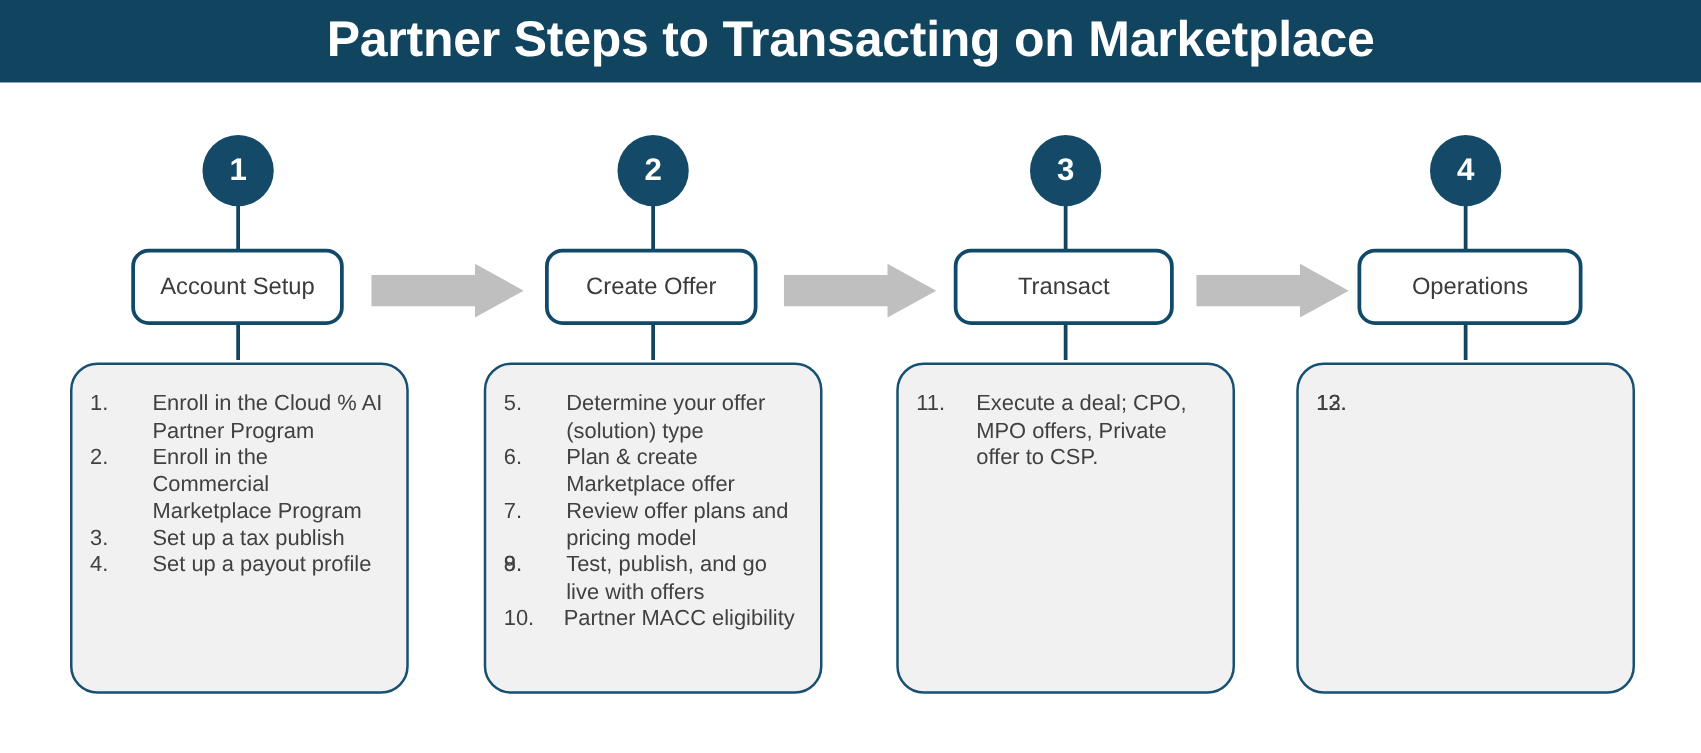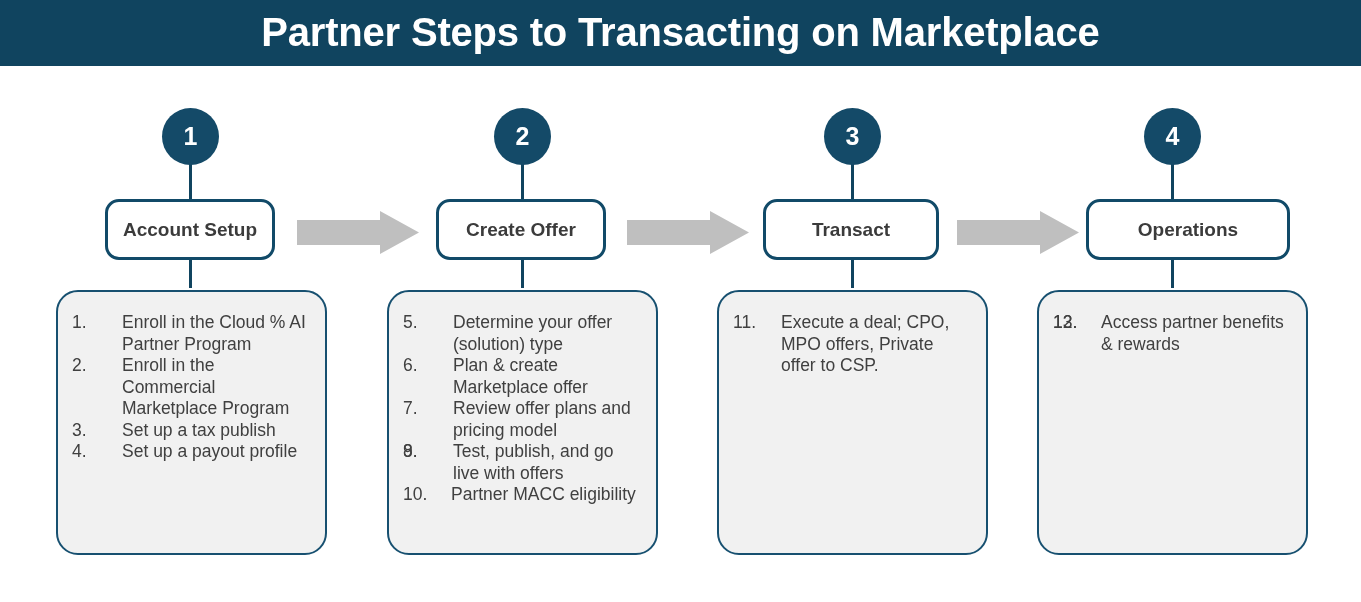--- a/index.html
+++ b/index.html
@@ -84,21 +84,21 @@
   .label-box {
     position: absolute;
     top: 133px;
     height: 61px;
     box-sizing: border-box;
     background: #ffffff;
     border: 3px solid #114A68;
     border-radius: 14px;
     color: #3B3B3B;
     font-size: 19px;
-    font-weight: bold;
+    font-weight: normal;
     text-align: center;
     display: flex;
     align-items: center;
     justify-content: center;
   }
 
   
   .content-box {
     position: absolute;
     top: 224px;
@@ -246,29 +246,28 @@
   <div class="block-arrow" style="left:957px;">
     <svg width="122" height="43" viewBox="0 0 122 43" xmlns="http://www.w3.org/2000/svg">
       <polygon points="0,9 83,9 83,0 122,21.5 83,43 83,34 0,34" fill="#BFBFBF"></polygon>
     </svg>
   </div>
 
   <div class="step-column" style="left:1037px; width:271px;">
     <div class="connector top" style="left:134px;"></div>
     <div class="connector bottom" style="left:134px;"></div>
     <div class="step-circle" style="left:107px;">4</div>
-    <div class="label-box" style="left:49px; width:204px;">
+    <div class="label-box" style="left:49px; width:180px;">
       <span>Operations</span>
     </div>
     <div class="content-box" style="left:0px; width:271px;">
       <ul class="content-list">
         <li class="content-item wide-num">
           <span class="num">12.</span>
         </li>
         <li class="content-item wide-num">
           <span class="num">13.</span>
-          <span>Access partner benefits &amp; rewards</span>
         </li>
       </ul>
     </div>
   </div>
 
 </div>
 
 </body></html>

